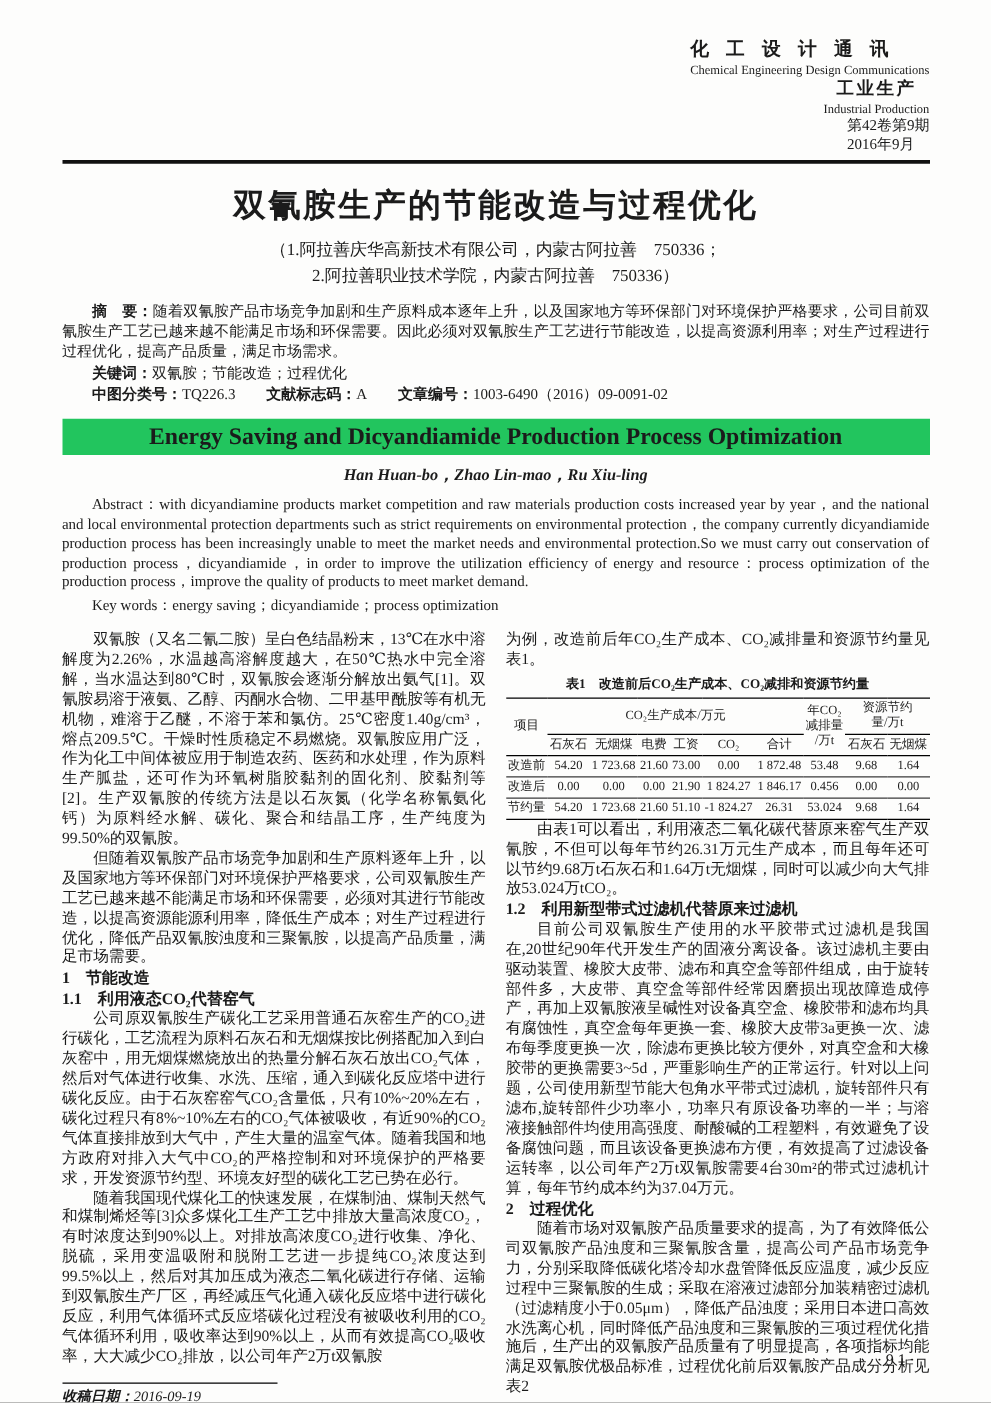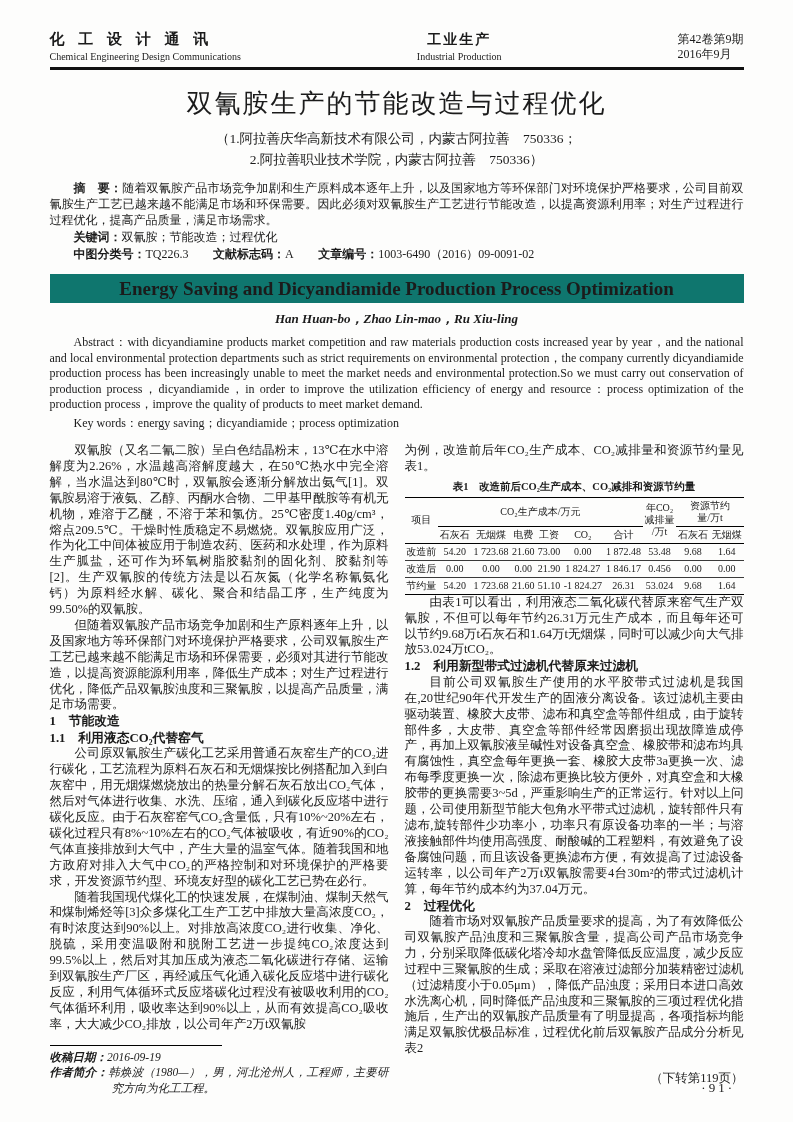--- a/index.html
+++ b/index.html
@@ -7,43 +7,43 @@
   .page {
     width:793px; height:1122px; margin:0 auto; background:#fdfdfc;
     font-family:"Liberation Serif","DejaVu Serif",serif; color:#1b1b1b;
     position:relative; overflow:hidden;
   }
   .content { width:694px; margin:0 auto; padding-top:30px; }
 
   
   .journal-header {
     display:flex; justify-content:space-between; align-items:flex-end;
-    border-bottom:3px solid #111; padding-bottom:5px;
+    border-bottom:3px solid #111; padding-bottom:5px;flex-direction:column;
   }
   .jh-cn { font-size:15px; font-weight:bold; letter-spacing:5px; }
   .jh-cn2 { font-size:14px; font-weight:bold; letter-spacing:2px; text-align:center; }
   .jh-en { font-size:10px; margin-top:2px; }
   .jh-center { text-align:center; }
   .jh-right { text-align:left; font-size:12px; line-height:15px; }
 
   
-  .cn-title { font-size:26px; font-weight:normal; text-align:center; letter-spacing:2px; margin-top:16px; }
+  .cn-title { font-size:26px; font-weight:bold; text-align:center; letter-spacing:2px; margin-top:16px; }
   .authors { font-size:14px; text-align:center; margin-top:9px; }
   .affil { font-size:13.5px; text-align:center; margin-top:7px; line-height:21px; }
 
   
   .abstract-cn { margin-top:10px; font-size:12px; line-height:16px; text-align:justify; }
   .abs-p { text-indent:2em; }
   .abs-line { text-indent:2em; margin-top:1px; }
   .lbl { font-weight:bold; }
   .meta-item { margin-right:1.8em; }
   .meta-item:last-child { margin-right:0;margin-top:12px; }
 
   
-  .en-title-band { margin-top:12px; background:#0f766e; padding:4px 0 3px; }
+  .en-title-band { margin-top:12px; background:#22c55e; padding:4px 0 3px; }
   .en-title-band h2 { font-size:19px; font-weight:bold; text-align:center; }
   .en-authors { font-size:13px; font-style:italic; text-align:center; margin-top:7px;font-weight:bold; }
   .en-abs { font-size:12px; line-height:15.6px; text-align:justify; text-indent:2em; margin-top:7px; }
   .en-kw { font-size:12px; text-indent:2em; margin-top:2px; }
 
   
   .columns { display:flex; gap:16px; margin-top:11px; }
   .col { width:339px; font-size:12.5px; line-height:15.9px; text-align:justify; }
   .bp { }
   .indent { text-indent:2em; }

